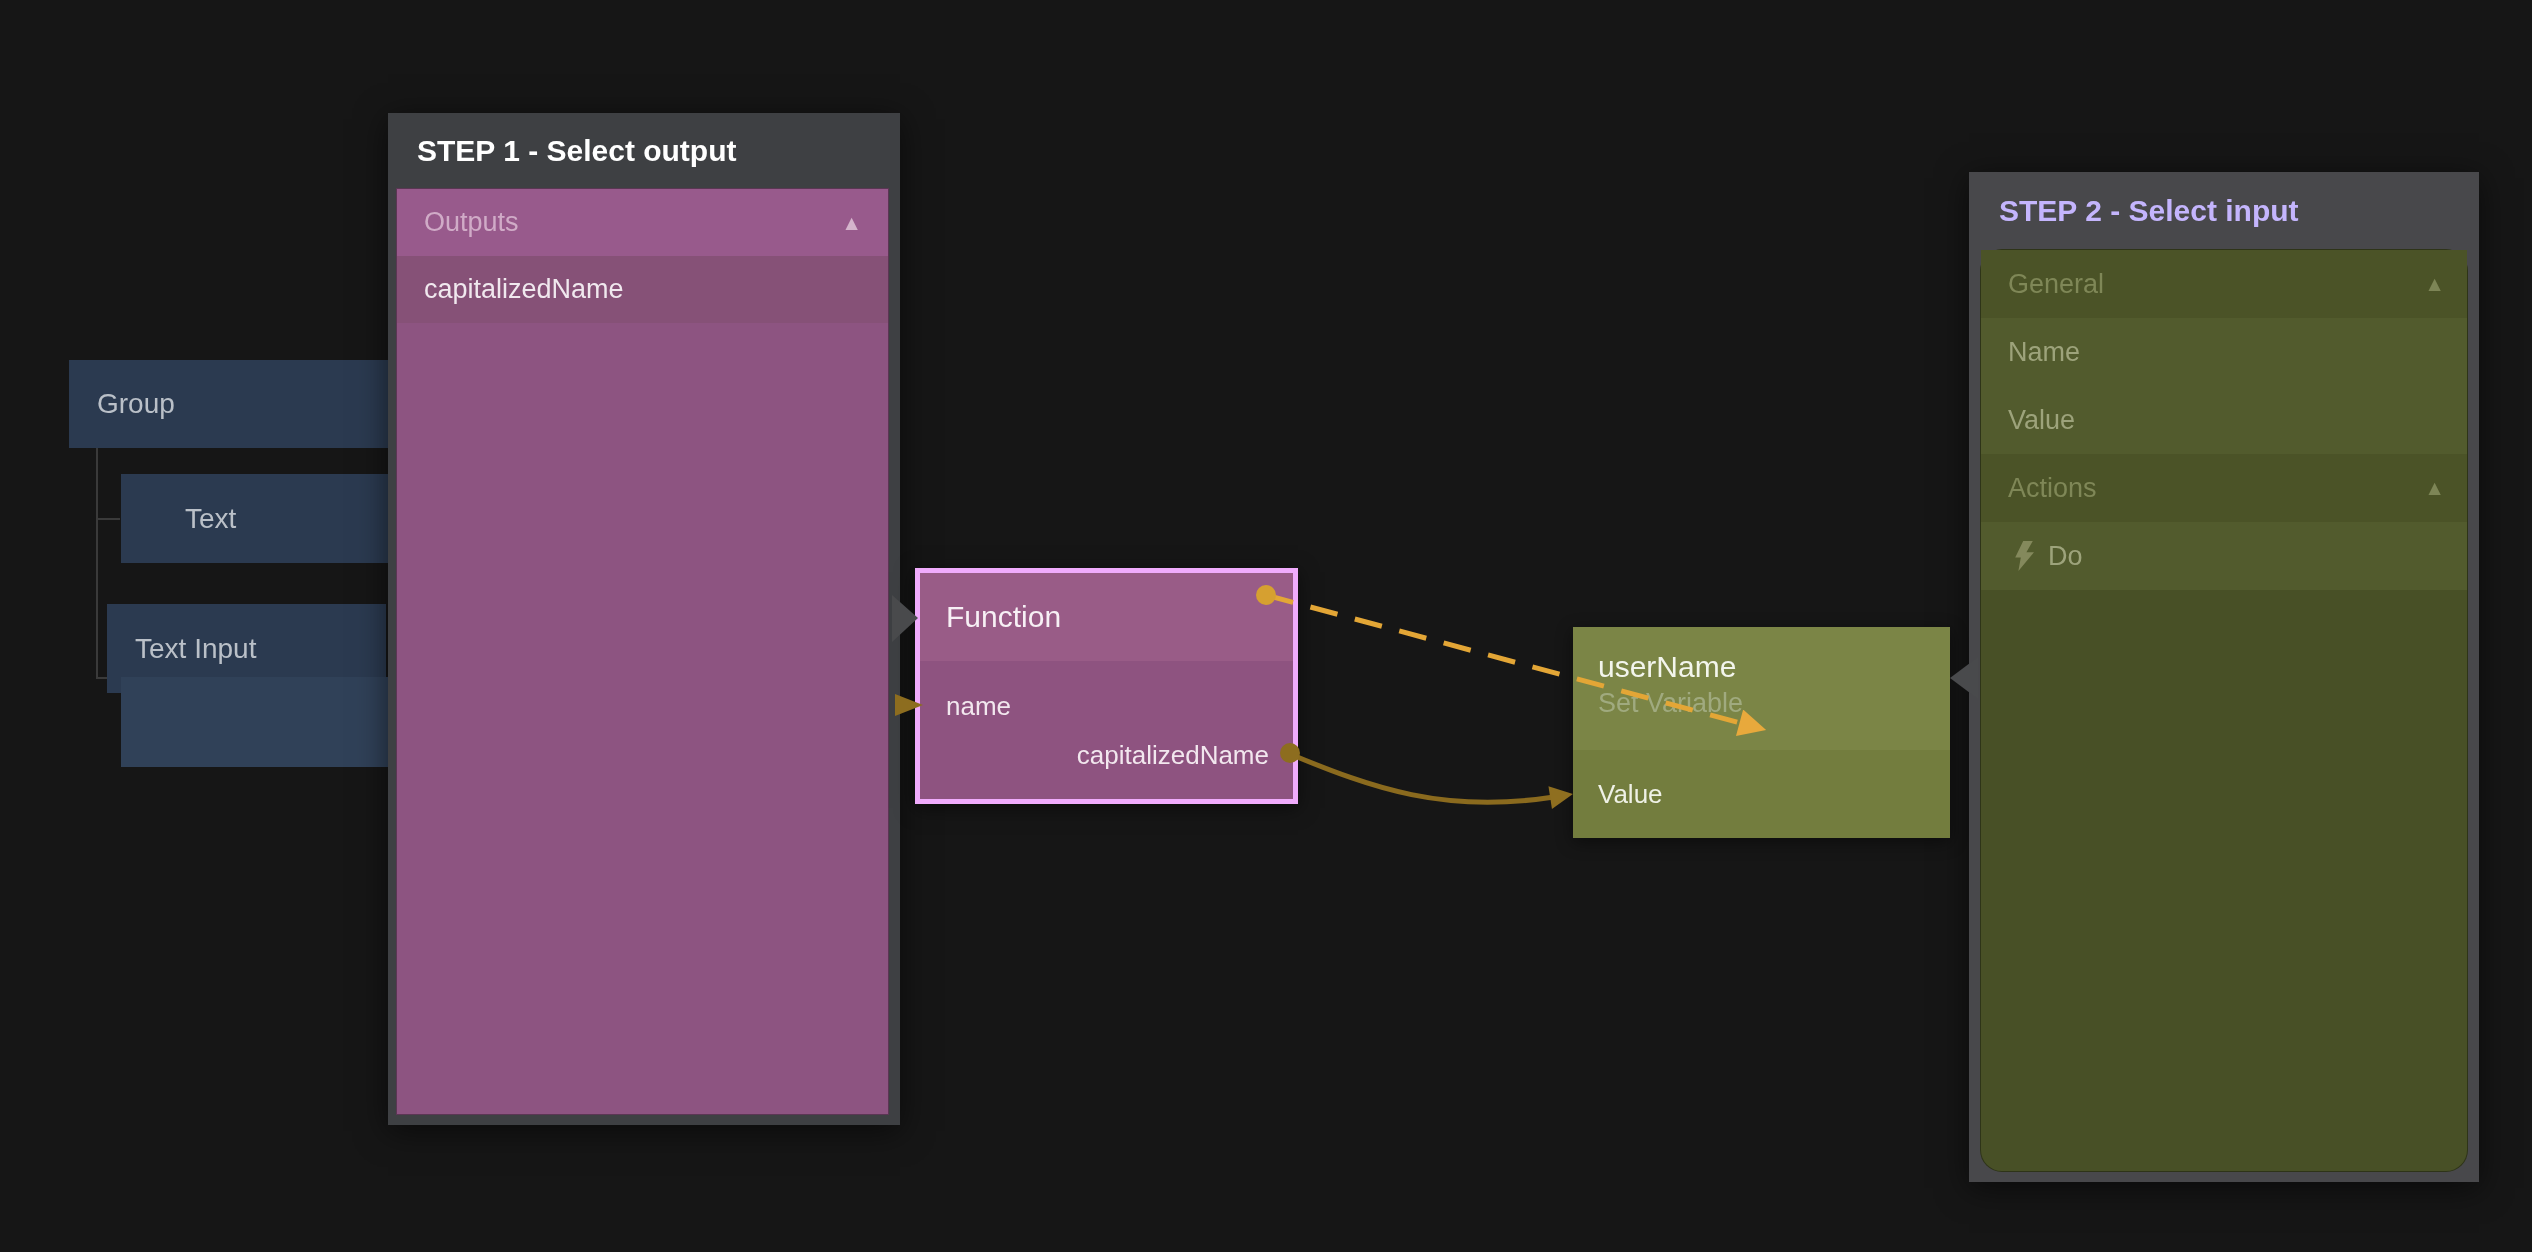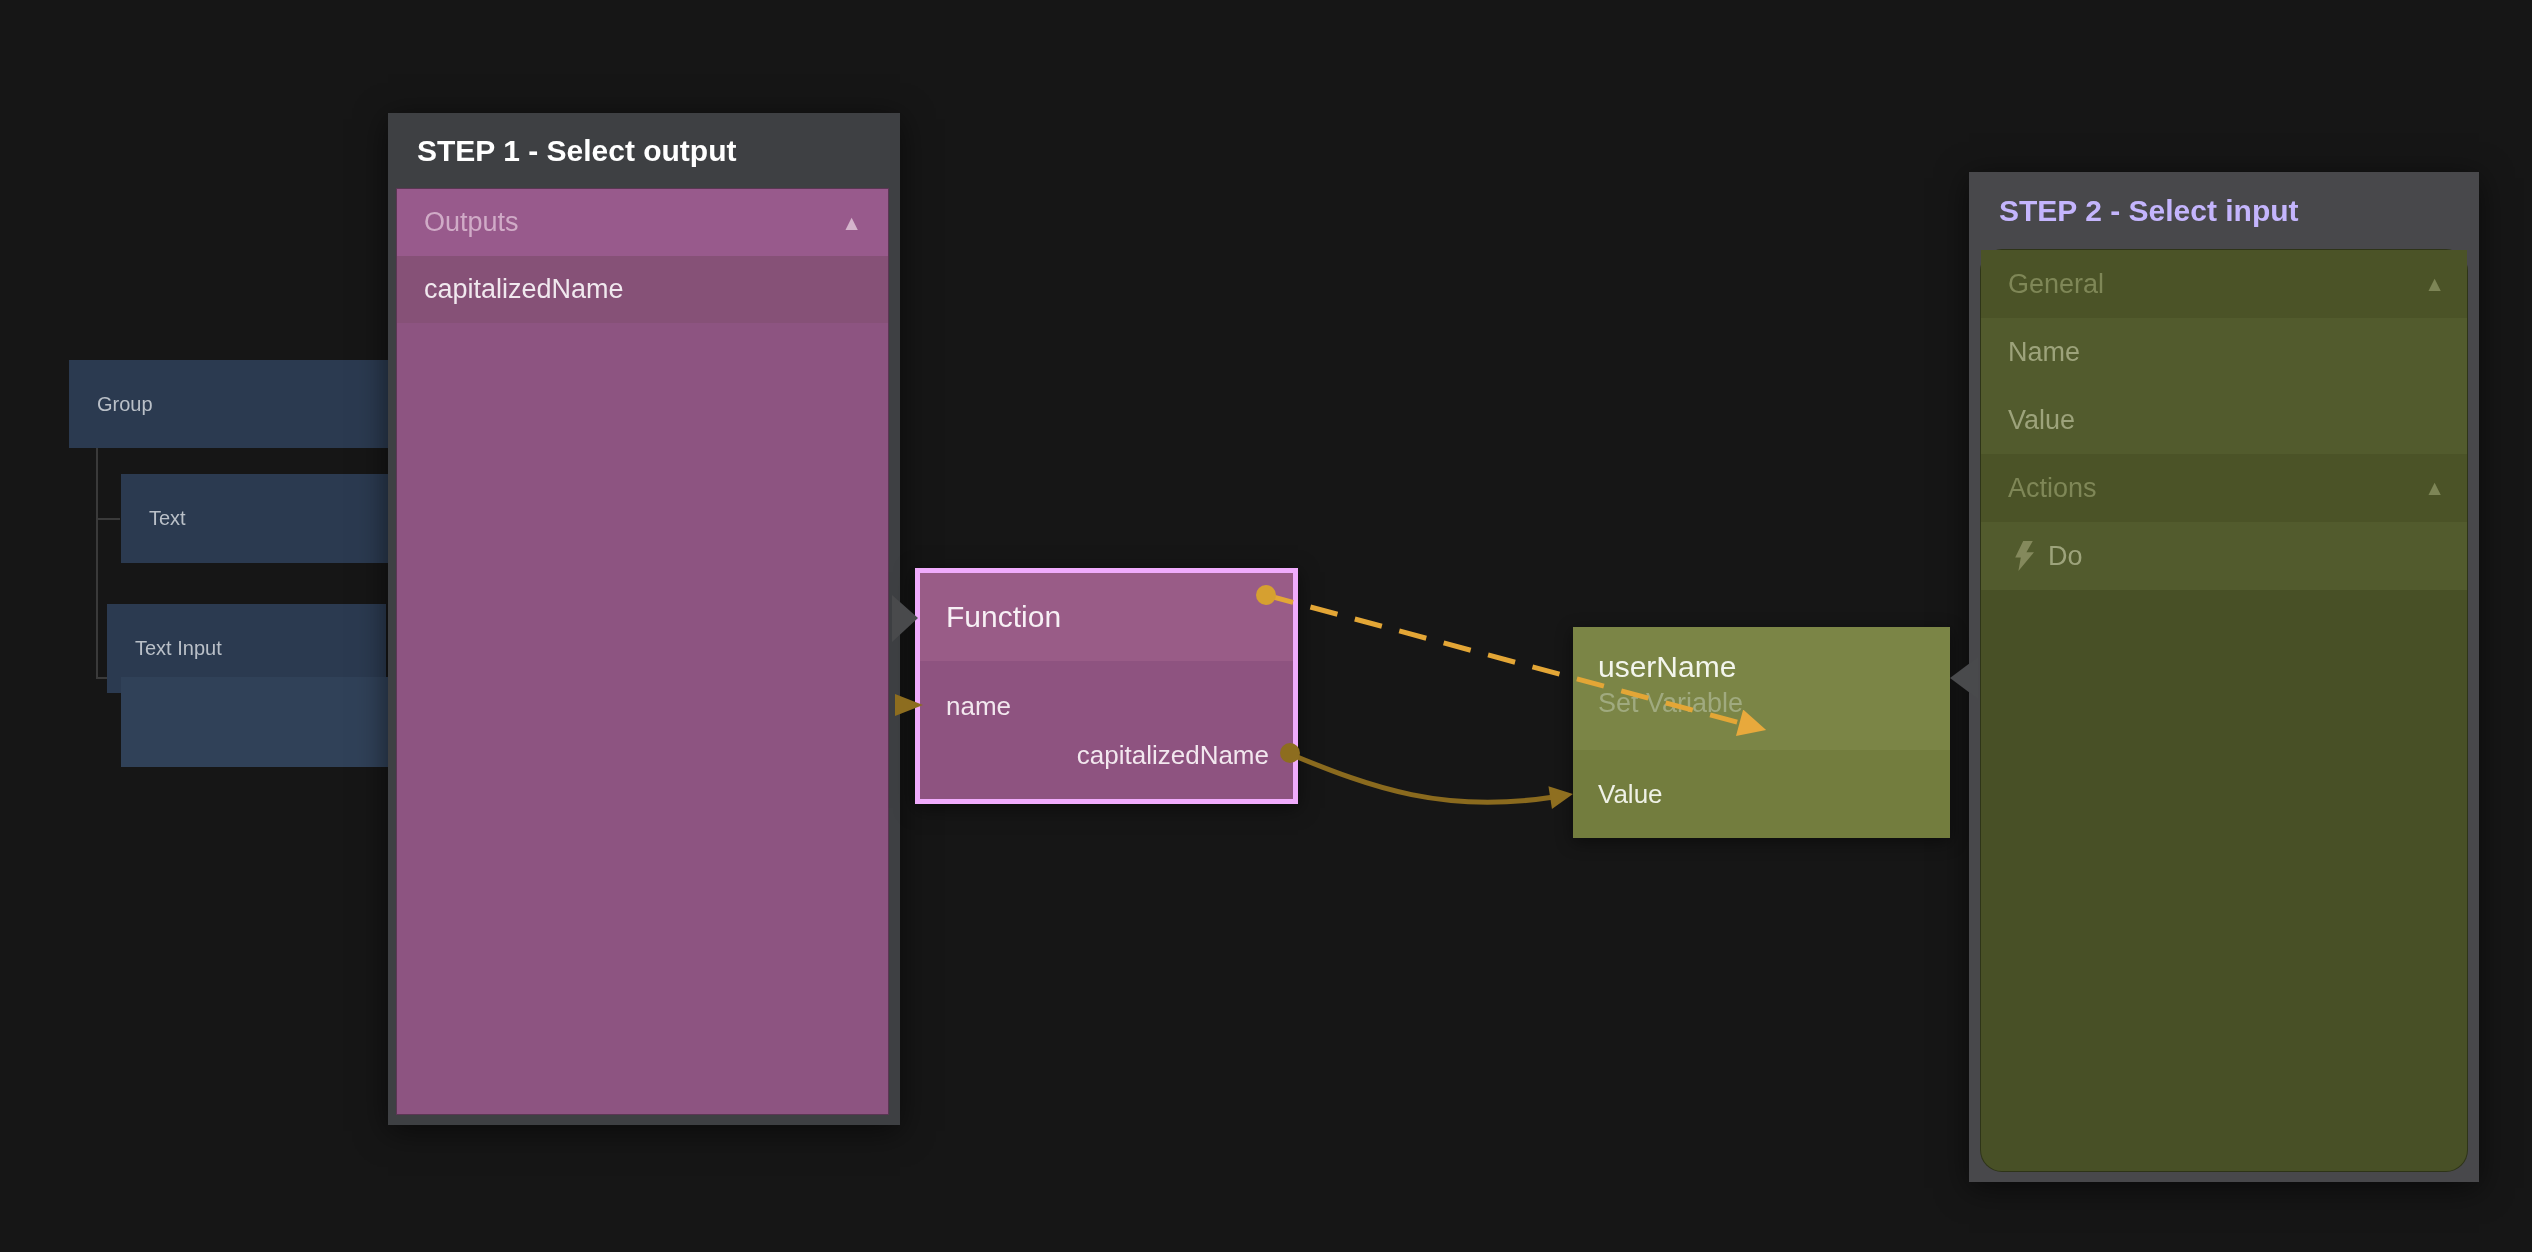--- a/index.html
+++ b/index.html
@@ -5,21 +5,21 @@
   html,body{margin:0;padding:0;background:#0d0d0d;}
   #canvas{
     position:relative;width:2532px;height:1252px;overflow:hidden;
     background:#161616;
     font-family:"Liberation Sans","DejaVu Sans",sans-serif;
     -webkit-font-smoothing:antialiased;
   }
   
   .tree-node{
     position:absolute;background:#2b3a50;color:#bac0c8;
-    display:flex;align-items:center;font-size:20px;
+    display:flex;align-items:center;font-size:28px;
   }
   .tree-node .lbl{padding-left:28px;}
   .tree-line{position:absolute;background:#3a3a3a;}
   .tree-extra{position:absolute;background:#304158;}
   
   .panel{position:absolute;box-shadow:0 6px 30px rgba(0,0,0,.55);}
   .panel-header{display:flex;align-items:center;font-weight:bold;font-size:30px;text-align:right;}
   .panel-body{position:absolute;border:1px solid rgba(0,0,0,.35);box-sizing:border-box;}
   .p-row{position:relative;display:flex;align-items:center;font-size:27px;}
   .p-row .lbl{padding-left:27px;}
@@ -79,21 +79,21 @@
 <div id="canvas">
 
   <div class="z-tree">
     <div class="tree-line" style="left:96px;top:448px;width:2px;height:231px;"></div>
     <div class="tree-line" style="left:96px;top:518px;width:24px;height:2px;"></div>
     <div class="tree-line" style="left:96px;top:677px;width:24px;height:2px;"></div>
 
     <div class="tree-node" style="left:69px;top:360px;width:331px;height:88px;">
       <span class="lbl">Group</span>
     </div>
-    <div class="tree-node" style="left:121px;top:474px;width:279px;height:89px;">
+    <div class="tree-node" style="left:121px;top:474px;width:279px;height:89px;padding-left:36px;">
       <span class="lbl">Text</span>
     </div>
     <div class="tree-node" style="left:107px;top:588px;width:279px;height:89px;margin-top:16px;">
       <span class="lbl">Text Input</span>
     </div>
     <div class="tree-extra" style="left:121px;top:677px;width:279px;height:90px;"></div>
   </div>
 
   <div id="step1" class="panel z-panel">
     <div class="panel-header">

